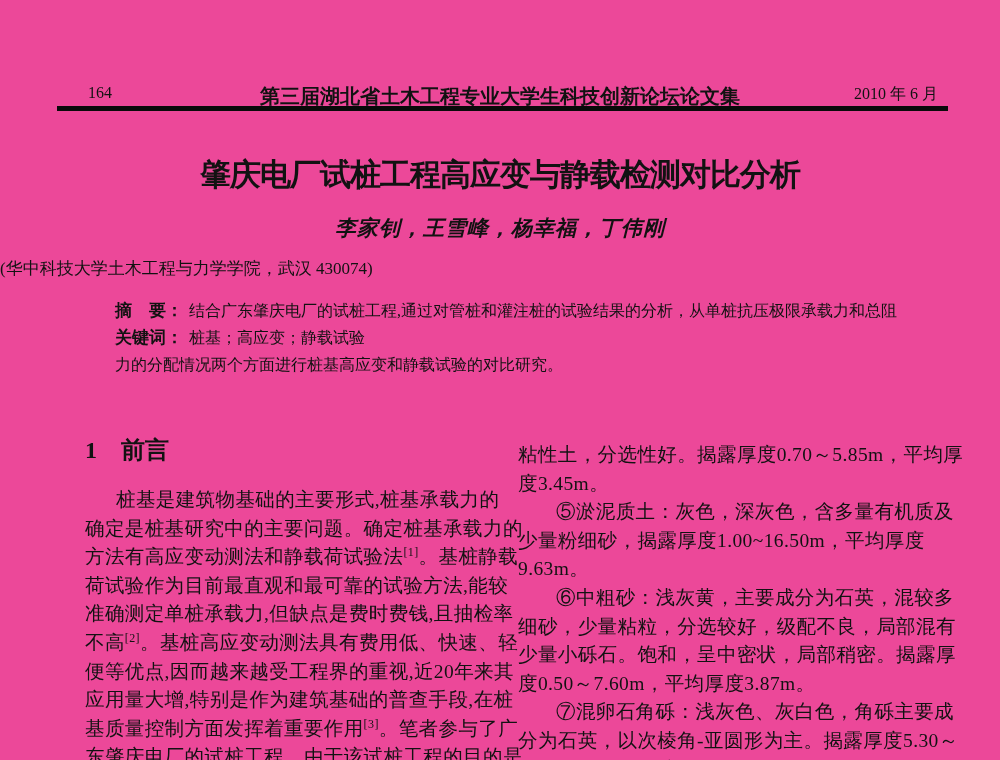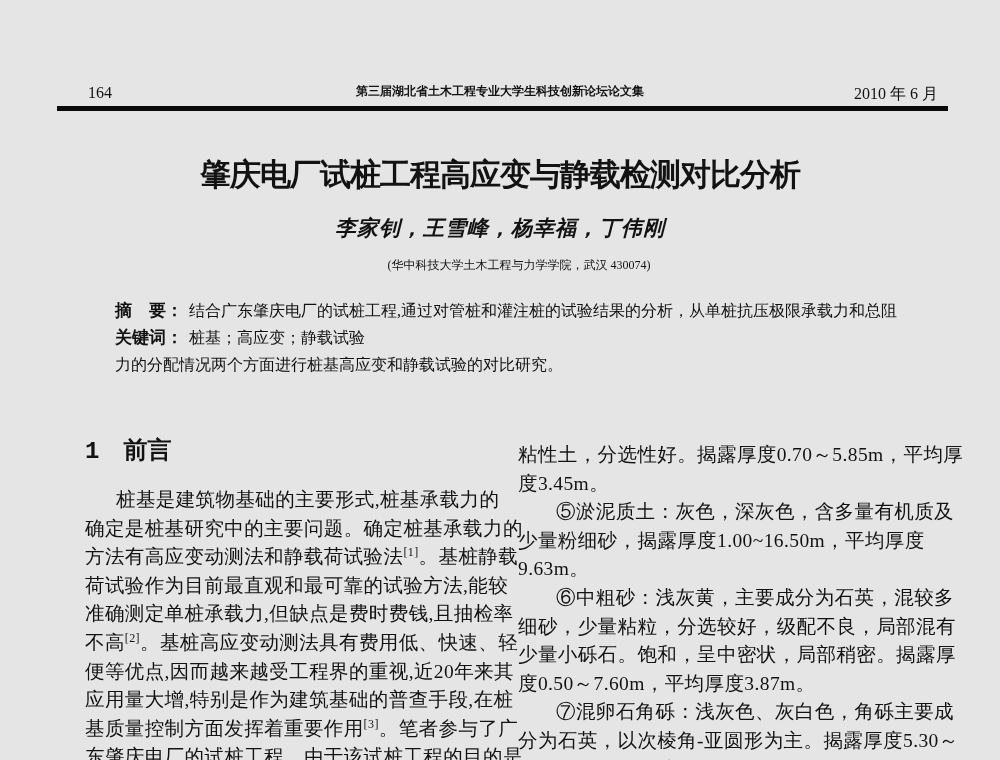--- a/index.html
+++ b/index.html
@@ -1,52 +1,52 @@
 <!DOCTYPE html>
 <html><head>
 <meta charset="utf-8">
 <style>
   html,body{margin:0;padding:0;background:#ffffff;}
   .page{
     position:relative;width:1000px;height:760px;overflow:hidden;
-    background:#e5e5e5;color:#121212;
+    background:#ec4899;color:#121212;
     font-family:"Liberation Serif","DejaVu Serif",serif;
   }
   
   .hdr-pagenum{position:absolute;left:88px;top:84px;font-size:16px;}
   .hdr-proc{
     position:absolute;left:0;right:0;top:83px;text-align:center;
-    font-size:12px;font-weight:bold;
+    font-size:20px;font-weight:bold;
     font-family:"Liberation Sans","DejaVu Sans",sans-serif;
   }
   .hdr-date{position:absolute;right:62px;top:84px;font-size:16px;}
   .rule{position:absolute;left:57px;top:106px;width:891px;height:5px;background:#0a0a0a;}
   
   .title{
     position:absolute;left:0;right:0;top:142px;margin:12px;text-align:center;
     font-size:31px;font-weight:bold;letter-spacing:-1px;
     font-family:"Liberation Sans","DejaVu Sans",sans-serif;
   }
   .authors{
     position:absolute;left:0;right:0;top:214px;text-align:center;
     font-size:21px;font-weight:bold;font-style:italic;letter-spacing:1px;
   }
-  .affiliation{position:absolute;left:0;right:0;top:257px;text-align:center;font-size:12px;padding-left:38px;}
+  .affiliation{position:absolute;left:0;right:0;top:257px;font-size:17px;}
   
   .abstract{position:absolute;left:115px;top:297px;width:780px;}
   .abs-line{height:27px;line-height:27px;font-size:16px;white-space:nowrap;}
   .lbl{
     font-weight:bold;font-size:17px;margin-right:6px;
     font-family:"Liberation Sans","DejaVu Sans",sans-serif;
   }
   
   .sec{
     position:absolute;left:85px;top:434px;margin:0;
     font-size:24px;font-weight:bold;
-    font-family:Liberation Mono, monospace;
+    font-family:Liberation Serif, serif;
   }
   
   .col{position:absolute;font-size:19.5px;letter-spacing:0.4px;}
   .col-left{left:85px;top:486px;width:404px;}
   .col-right{left:518px;top:441px;width:412px;}
   .bodyline{height:28.6px;line-height:28.6px;white-space:nowrap;}
   .col-left .bodyline.indent{padding-left:31px;}
   .col-right .bodyline.indent{padding-left:38px;}
   .bodyline sup{font-size:12px;line-height:0;}
 </style>

